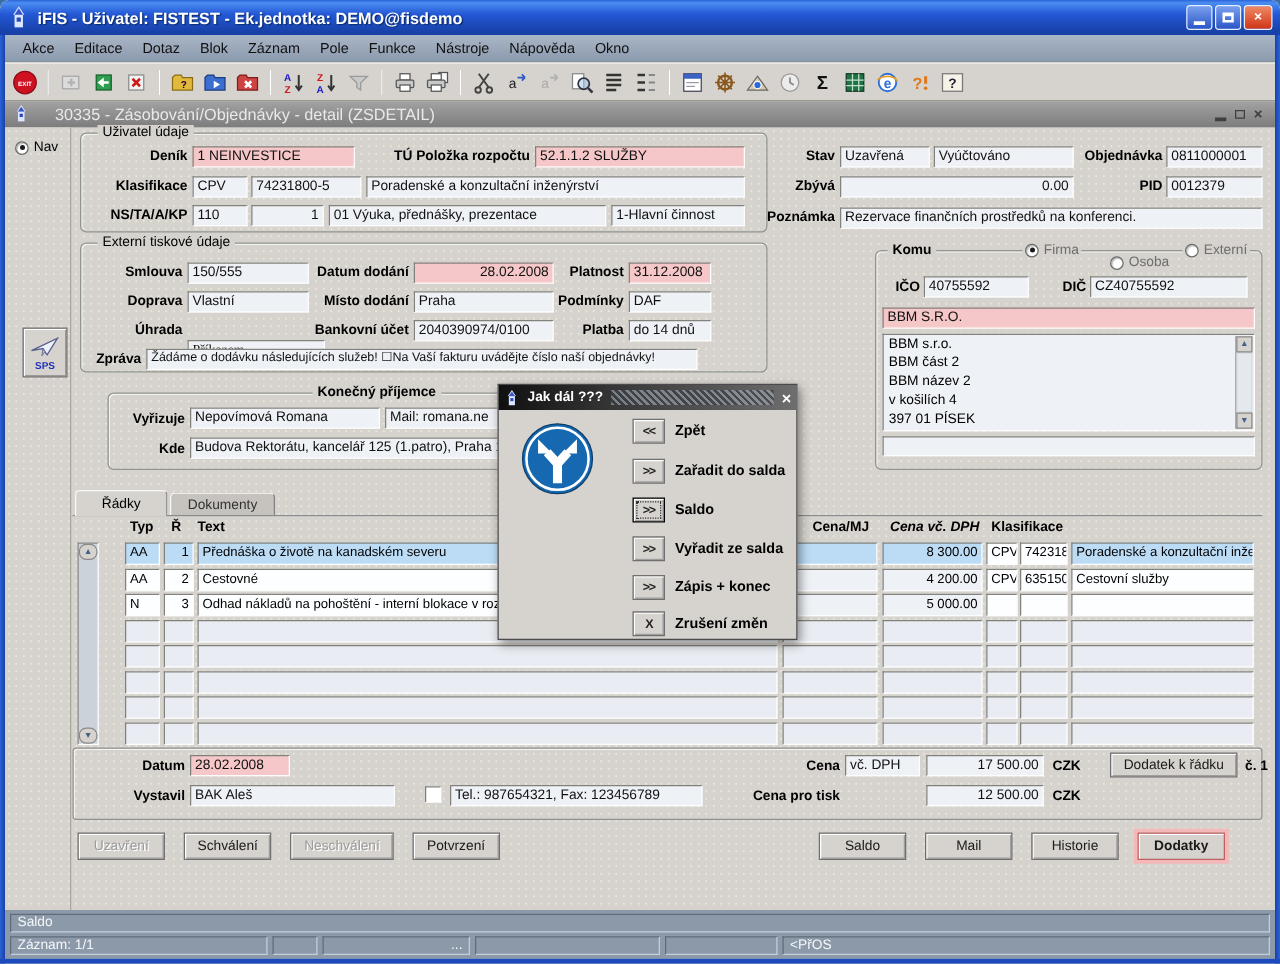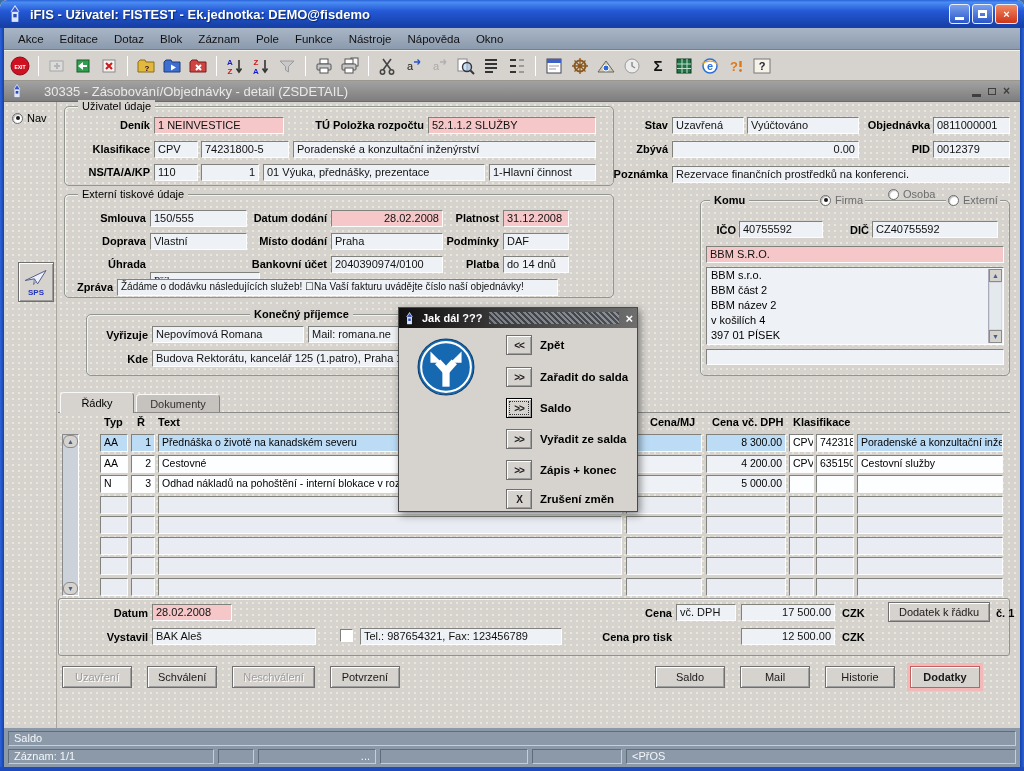--- a/index.html
+++ b/index.html
@@ -402,21 +402,21 @@
   <div class="fld" style="left:503px;top:256px;width:66px;">do 14 dnů</div>
   <span class="lbl" style="left:48px;top:281px;width:65px;">Zpráva</span>
   <div class="fld sm" style="left:117px;top:279px;width:441px;">Žádáme o dodávku následujících služeb! ☐Na Vaší fakturu uvádějte číslo naší objednávky!</div>
 
   <div class="grp" style="left:700px;top:200px;width:310px;height:176px;"></div>
   <span class="legend b" style="left:710px;top:194px;">Komu</span>
   <div class="radio" style="position:absolute;left:818px;top:194px;color:#6d6d6d;background:#d6d3ce;padding:0 2px;">
     <span class="rdot on"></span>
       <span>Firma</span>
   </div>
-  <div class="radio" style="position:absolute;left:886px;top:188px;color:#6d6d6d;background:#d6d3ce;padding:0 2px;">
+  <div class="radio" style="position:absolute;left:886px;top:204px;color:#6d6d6d;background:#d6d3ce;padding:0 2px;">
     <span class="rdot"></span>
       <span>Osoba</span>
   </div>
   <div class="radio" style="position:absolute;left:946px;top:194px;color:#6d6d6d;background:#d6d3ce;padding:0 2px;">
     <span class="rdot"></span>
       <span>Externí</span>
   </div>
   <span class="lbl" style="left:704px;top:224px;width:32px;">IČO</span>
   <div class="fld" style="left:739px;top:221px;width:84px;">40755592</div>
   <span class="lbl" style="left:834px;top:224px;width:35px;">DIČ</span>
@@ -449,21 +449,21 @@
   </div>
   <div class="tab" style="left:136px;top:394px;width:84px;height:19px;background:#c6c3be;color:#333;">
     <span>Dokumenty</span>
   </div>
   <div class="abs" style="left:58px;top:412px;width:952px;height:1px;background:#f6f6f2;border-top:1px solid #8a8a8a;"></div>
 
   <span class="thead" style="left:104px;top:416px;">Typ</span>
   <span class="thead" style="left:137px;top:416px;">Ř</span>
   <span class="thead" style="left:158px;top:416px;">Text</span>
   <span class="thead" style="left:650px;top:416px;">Cena/MJ</span>
-  <span class="thead" style="left:712px;top:416px;">Cena vč. DPH</span>
+  <span class="thead" style="left:712px;top:416px;font-style:italic;">Cena vč. DPH</span>
   <span class="thead" style="left:793px;top:416px;">Klasifikace</span>
 
   <div class="tsb">
     <div class="varr">▲</div>
     <div class="varr">▼</div>
   </div>
 
   <div class="trow" style="top:434px;">
     <div class="cell ct b-sel">AA</div>
     <div class="cell cr b-sel">1</div>

